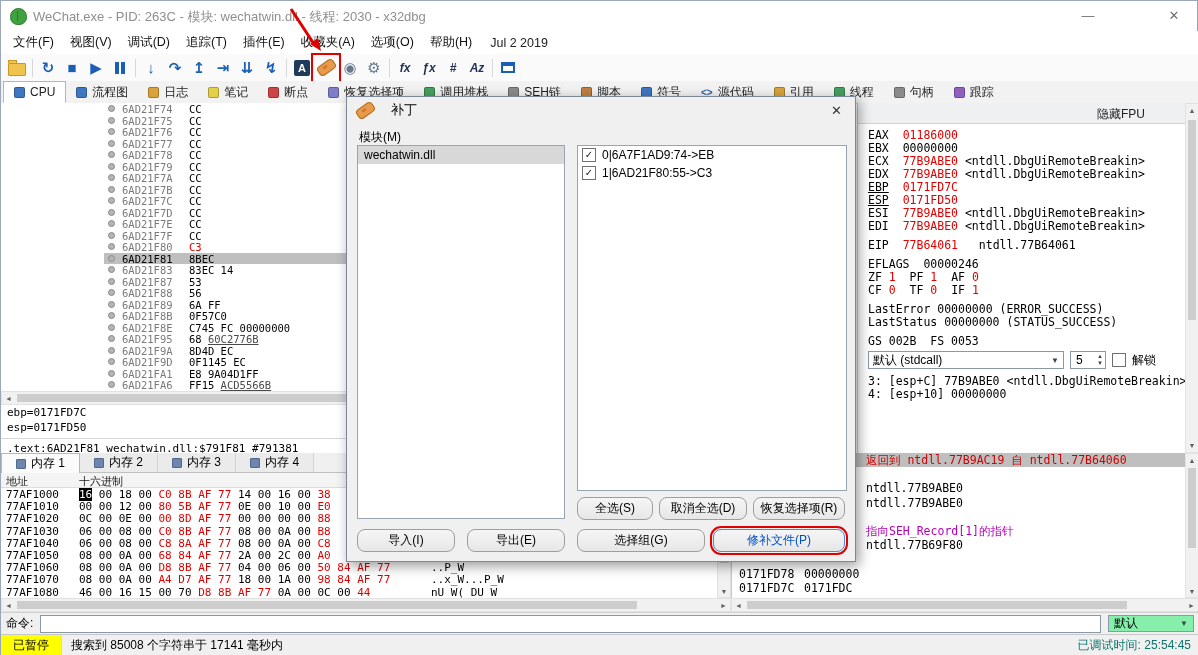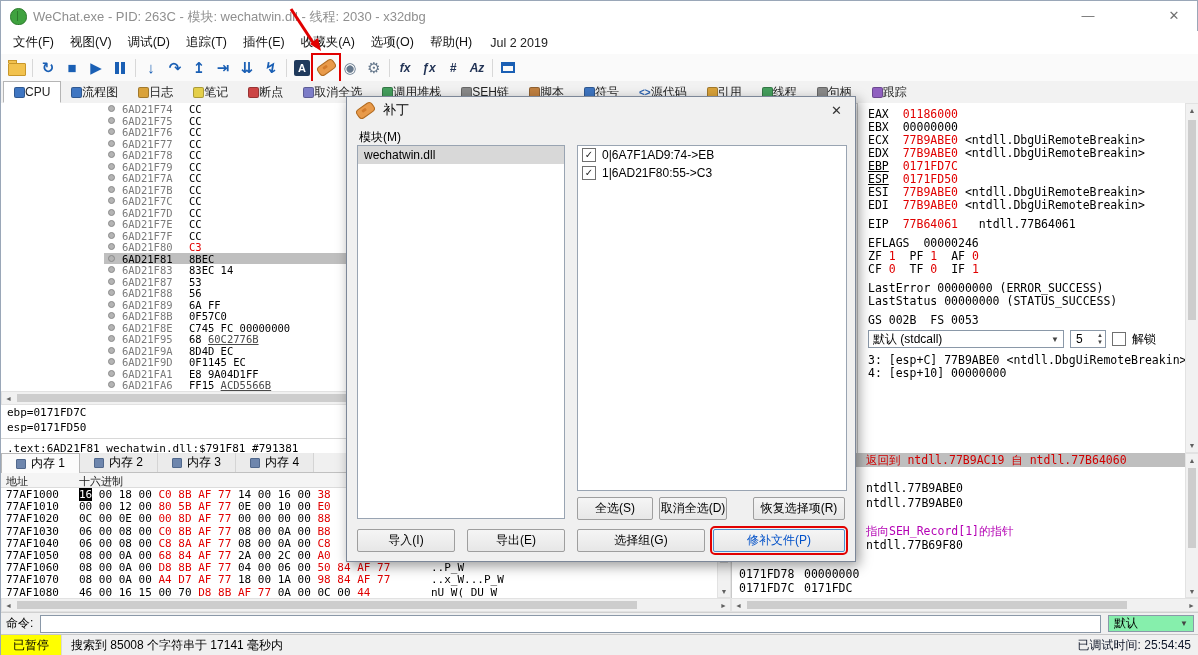--- a/index.html
+++ b/index.html
@@ -30,21 +30,21 @@
   .i-dark{display:inline-block;width:16px;height:16px;background:#203a5c;color:#fff !important;font-size:11px;font-weight:bold;text-align:center;line-height:16px;border-radius:2px;}
   .i-folder{width:16px;height:11px;background:#f2c24e;border:1px solid #c8972a;border-radius:1px;position:relative;display:inline-block;margin-top:3px;}
   .i-folder::before{content:"";position:absolute;top:-4px;left:-1px;width:7px;height:2px;background:#f2c24e;border:1px solid #c8972a;border-bottom:none;}
   .i-pause{display:inline-block;width:10px;height:12px;border-left:4px solid #1a5fb4;border-right:4px solid #1a5fb4;box-sizing:border-box;}
   .i-patch{display:inline-block;width:17px;height:9px;background:#e89a4a;border:1px solid #b06a20;border-radius:4px;transform:rotate(-35deg);position:relative;}
   .i-patch::before{content:"";position:absolute;left:5px;top:1.5px;width:5px;height:3.5px;background:#d27b2c;border-radius:1px;}
   .i-window{display:inline-block;width:14px;height:11px;border:2px solid #1a5fb4;border-top-width:4px;box-sizing:border-box;}
 
   
   .tabbar{position:absolute;left:0;top:80px;width:100%;height:22px;background:#f2f2f2;border-bottom:1px solid #cfcfcf;display:flex;align-items:stretch;padding-left:2px;}
-  .tab{display:flex;align-items:center;padding:0 10px;font-size:12px;color:#222;white-space:nowrap;}
+  .tab{display:flex;align-items:center;gap:5px;padding:0 10px;font-size:12px;color:#222;white-space:nowrap;}
   .tab.active{background:#ffffff;border:1px solid #b5b5b5;border-bottom:1px solid #fff;}
   .tab-icon{width:11px;height:11px;border-radius:2px;display:inline-block;border:1px solid rgba(0,0,0,.25);box-sizing:border-box;}
   .tab-icon-text{font-size:10px;font-weight:bold;}
 
   
   .k{color:#000;} .r{color:#e10000;} .m{color:#b400b4;}
   .u{color:#4a4a4a;text-decoration:underline;}
   .ku{color:#000;text-decoration:underline;}
   .s{background:#000;color:#fff;}
 
@@ -108,38 +108,38 @@
 
   
   .cmd{position:absolute;left:0;top:611px;width:1198px;height:22px;background:#f0f0f0;border-top:1px solid #d0d0d0;display:flex;align-items:center;padding:0 5px;box-sizing:border-box;}
   .cmd-label{font-size:12px;color:#000;flex:none;}
   .cmd-input{flex:1;height:16px;border:1px solid #8a98a8;background:#fff;margin:0 7px;font:12px "Liberation Sans",sans-serif;padding:0 3px;}
   .cmd-combo{width:86px;height:17px;border:1px solid #8a98a8;background:#86efac;display:flex;align-items:center;padding:0 5px;font-size:12px;box-sizing:border-box;flex:none;}
   .cmd-combo .arr{margin-left:auto;font-size:8px;color:#444;}
   .status{position:absolute;left:0;top:633px;width:1198px;height:22px;background:#f0f0f0;border-top:1px solid #c8c8c8;display:flex;align-items:center;font-size:12px;box-sizing:border-box;}
   .badge{background:#ffff00;height:100%;display:flex;align-items:center;padding:0 12px;border-right:1px solid #d8d8d8;color:#000;}
   .msg{margin-left:9px;color:#000;}
-  .time{margin-left:auto;margin-right:8px;color:#0f172a;}
+  .time{margin-left:auto;margin-right:8px;color:#0f766e;}
 
   
   .dlg{position:absolute;left:345px;top:95px;width:510px;height:466px;background:#f0f0f0;border:1px solid #7c8798;box-shadow:3px 4px 12px rgba(0,0,0,.4);z-index:50;box-sizing:border-box;}
-  .dlg-title{position:absolute;left:0;top:0;right:0;height:26px;display:flex;align-items:center;padding:0 9px;font-size:13px;gap:8px;color:#000;}
+  .dlg-title{position:absolute;left:0;top:0;right:0;height:26px;display:flex;align-items:center;padding:0 9px;font-size:13px;gap:16px;color:#000;}
   .dlg-close{margin-left:auto;font-size:13px;color:#333;padding:0 4px;}
   .dlg-label{position:absolute;font-size:12px;color:#000;}
   .lbl-modules{left:12px;top:32px;} .lbl-patches{left:232px;top:32px;margin-top:48px;}
   .listbox{position:absolute;background:#fff;border:1px solid #99a4b2;overflow:hidden;}
   .module-list{left:10px;top:48px;width:206px;height:372px;}
   .patch-list{left:230px;top:48px;width:268px;height:344px;}
   .lb-item{height:18px;line-height:18px;padding:0 6px;font-size:12px;color:#000;}
   .lb-item.sel{background:#d8d8d8;}
   .patch-item{display:flex;align-items:center;gap:6px;height:18px;padding:0 4px;font-size:12px;color:#000;}
   .cb{width:12px;height:12px;border:1px solid #707070;background:#fff;font-size:10px;line-height:11px;text-align:center;color:#222;flex:none;}
-  .btn{position:absolute;height:23px;background:linear-gradient(#f5f5f5,#e7e7e7);border:1px solid #9e9e9e;border-radius:2px;font-size:12px;display:flex;align-items:center;justify-content:center;color:#000;box-sizing:border-box;}
+  .btn{position:absolute;height:23px;background:linear-gradient(#f5f5f5,#e7e7e7);border:1px solid #9e9e9e;border-radius:8px;font-size:12px;display:flex;align-items:center;justify-content:center;color:#000;box-sizing:border-box;}
   .btn-select-all{left:230px;top:400px;width:76px;}
-  .btn-deselect{left:312px;top:400px;width:68px;}
+  .btn-deselect{left:312px;top:400px;width:88px;}
   .btn-restore{left:406px;top:400px;width:92px;}
   .btn-import{left:10px;top:432px;width:98px;}
   .btn-export{left:120px;top:432px;width:98px;}
   .btn-group{left:230px;top:432px;width:128px;}
   .btn-patchfile{left:366px;top:432px;width:132px;color:#0050c8;border:1px solid #4a90d0;outline:2px solid #e10000;outline-offset:1px;}
 
   .anno-arrow{position:absolute;left:282px;top:6px;z-index:60;pointer-events:none;}
 </style>
 </head>
 <body>
@@ -255,21 +255,21 @@
       <div class="tab">
         <span class="tab-icon" style="background: rgb(228, 207, 74);"></span>
         <span class="tab-label">笔记</span>
       </div>
       <div class="tab">
         <span class="tab-icon" style="background: rgb(204, 68, 68);"></span>
         <span class="tab-label">断点</span>
       </div>
       <div class="tab">
         <span class="tab-icon" style="background: rgb(125, 125, 200);"></span>
-        <span class="tab-label">取消全选</span>
+        <span class="tab-label">恢复选择项</span>
       </div>
       <div class="tab">
         <span class="tab-icon" style="background: rgb(70, 160, 94);"></span>
         <span class="tab-label">调用堆栈</span>
       </div>
       <div class="tab">
         <span class="tab-icon" style="background: rgb(138, 138, 138);"></span>
         <span class="tab-label">SEH链</span>
       </div>
       <div class="tab">
@@ -342,20 +342,23 @@
     <span class="sb-btn" style="right:0;top:0;width:13px;height:12px;">►</span>
   </div>
 
   <div class="info-pane">
     <div class="ln">ebp=0171FD7C</div>
     <div class="ln">esp=0171FD50</div>
     <div class="ln ln3">.text:6AD21F81 wechatwin.dll:$791F81 #791381</div>
   </div>
 
   <div class="regs">
+    <div class="regs-header">
+      <span class="hidefpu">隐藏FPU</span>
+    </div>
     <div class="reg-lines">
         <div class="reg-line"><span class="k">EAX  </span><span class="r">01186000</span></div>
         <div class="reg-line"><span class="k">EBX  </span><span class="k">00000000</span></div>
         <div class="reg-line"><span class="k">ECX  </span><span class="r">77B9ABE0</span><span class="k"> &lt;ntdll.DbgUiRemoteBreakin&gt;</span></div>
         <div class="reg-line"><span class="k">EDX  </span><span class="r">77B9ABE0</span><span class="k"> &lt;ntdll.DbgUiRemoteBreakin&gt;</span></div>
         <div class="reg-line"><span class="ku">EBP</span><span class="k">  </span><span class="r">0171FD7C</span></div>
         <div class="reg-line"><span class="ku">ESP</span><span class="k">  </span><span class="r">0171FD50</span></div>
         <div class="reg-line"><span class="k">ESI  </span><span class="r">77B9ABE0</span><span class="k"> &lt;ntdll.DbgUiRemoteBreakin&gt;</span></div>
         <div class="reg-line"><span class="k">EDI  </span><span class="r">77B9ABE0</span><span class="k"> &lt;ntdll.DbgUiRemoteBreakin&gt;</span></div>
         <div class="reg-line blank"></div>

